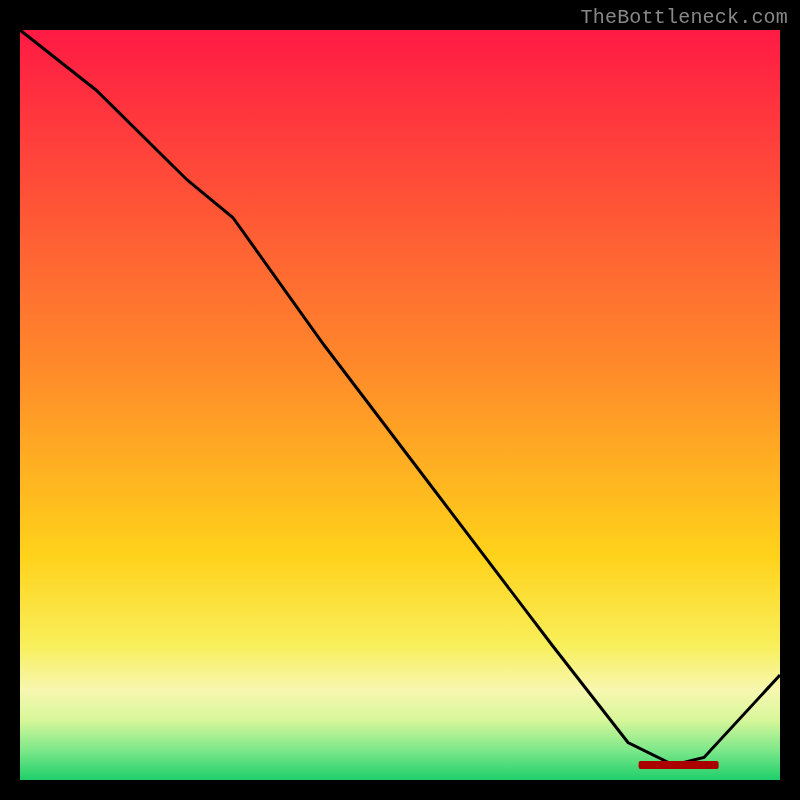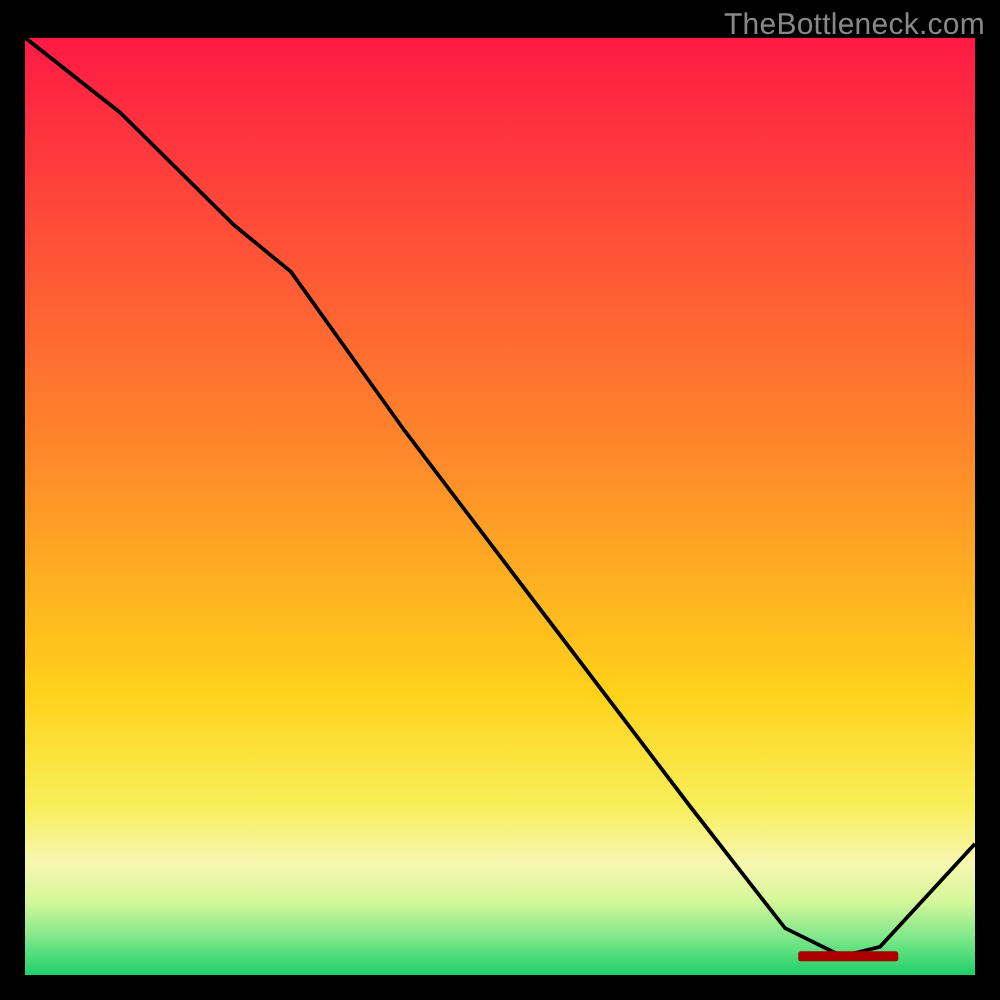--- a/index.html
+++ b/index.html
@@ -15,22 +15,23 @@
     position: relative;
     width: 800px;
     height: 800px;
     background: #000;
   }
   .attribution {
     position: absolute;
     top: 6px;
     right: 12px;
     color: #888;
-    font-size: 24px;
+    font-size: 20px;
     letter-spacing: 0.2px;
+    font-family: Liberation Mono, monospace;
   }
   
   .plot-area {
     position: absolute;
     left: 20px;
     top: 30px;
     width: 760px;
     height: 750px;
     overflow: hidden;
   }

